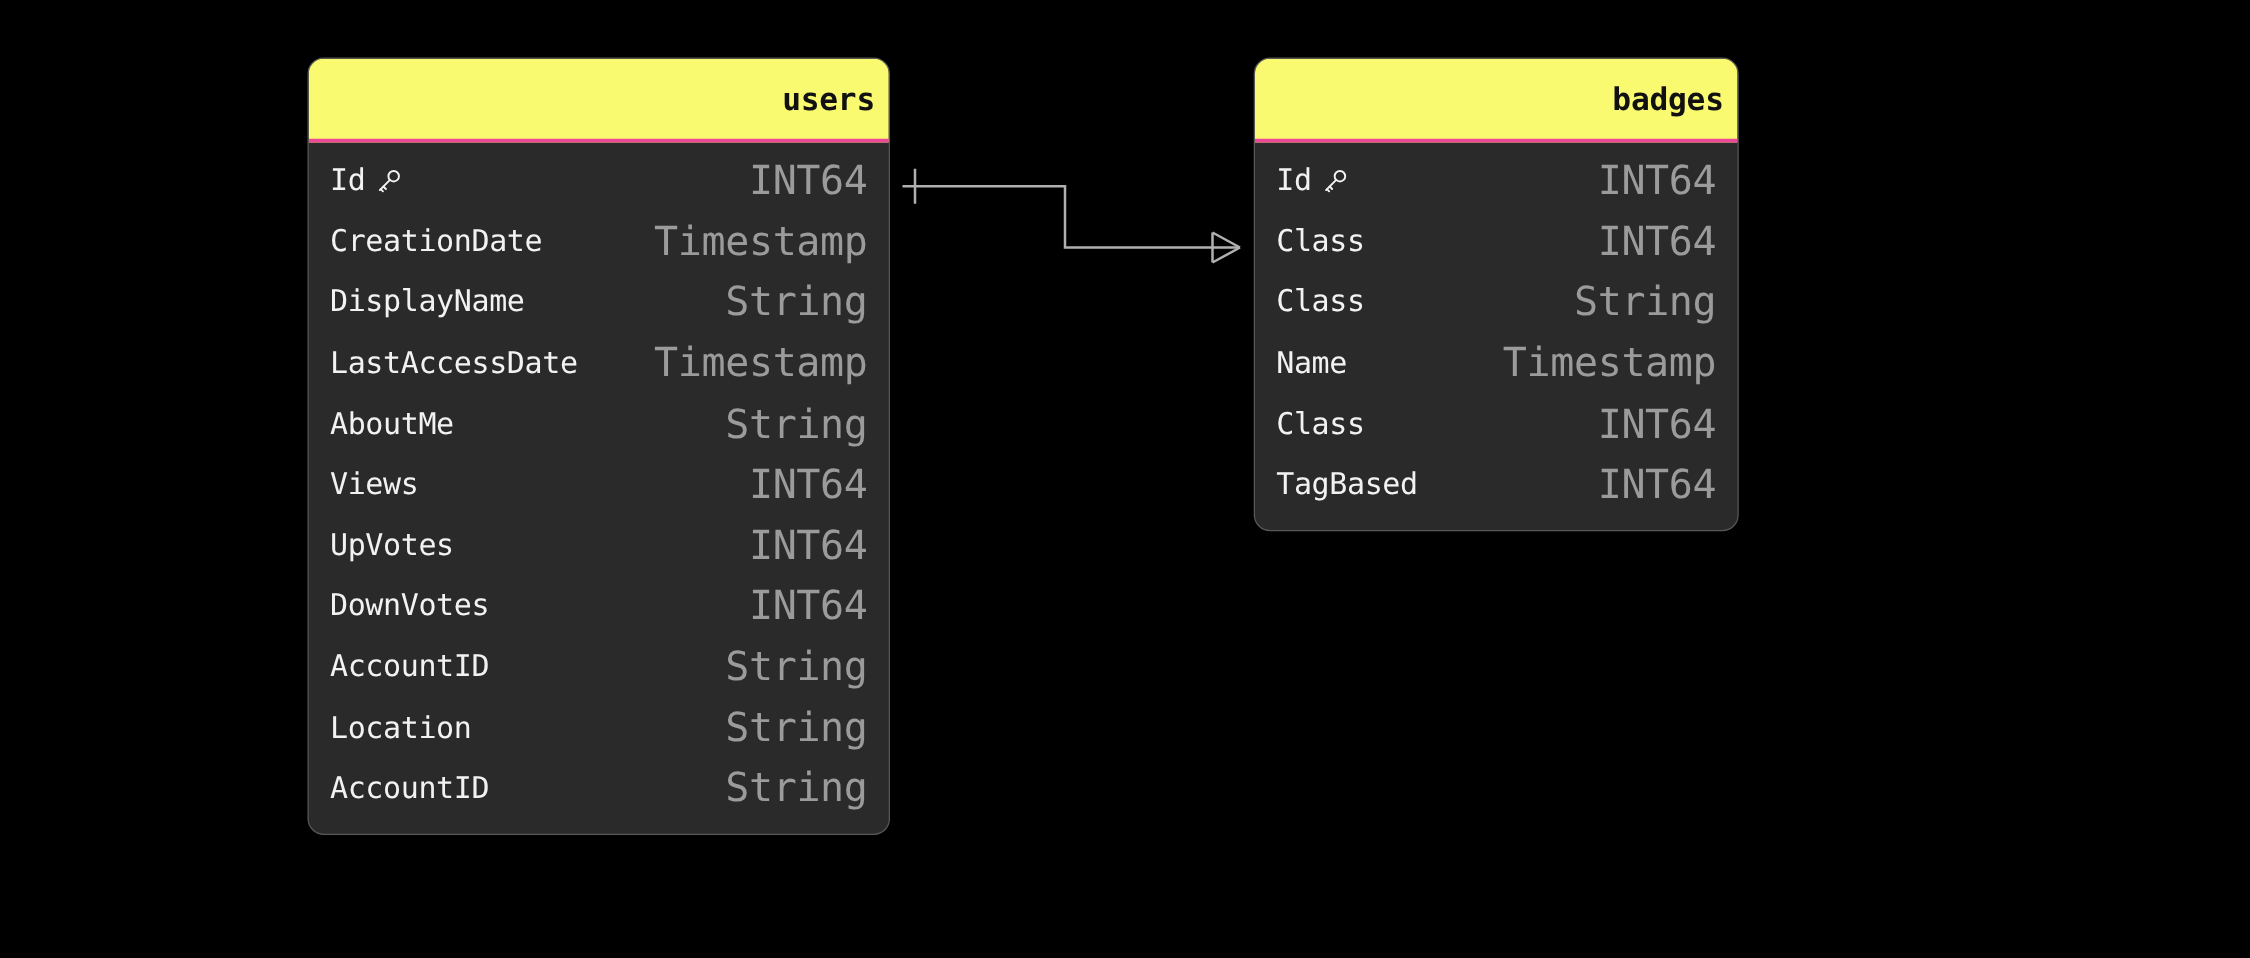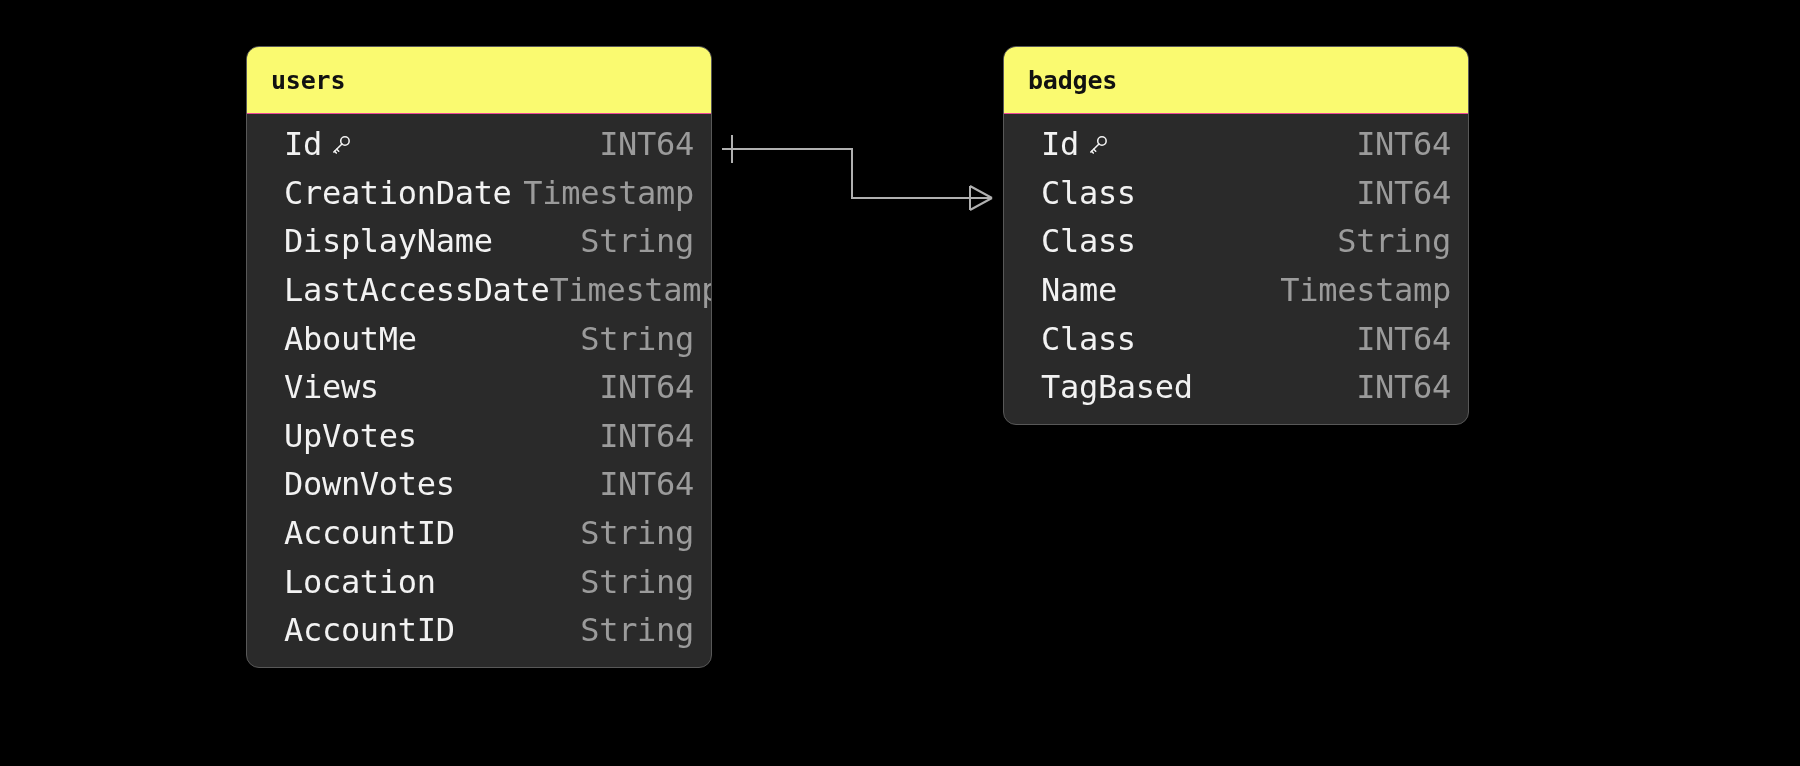--- a/index.html
+++ b/index.html
@@ -32,22 +32,23 @@
     overflow: hidden;
     z-index: 2;
   }
 
   .entity-header {
     box-sizing: border-box;
     height: 67px;
     background: #fafa70;
     display: flex;
     align-items: center;
-    padding: 0 24px;
-    border-bottom: 1px solid #ec4899;
+    padding: 0 11px;
+    border-bottom: 3px solid #ec4899;
+    justify-content: flex-end;
   }
 
   .entity-title {
     color: #111111;
     font-size: 25px;
     font-weight: bold;
     letter-spacing: -0.2px;
     line-height: 1;
     white-space: nowrap;
   }
@@ -67,24 +68,23 @@
 
   .field-name-wrap {
     display: flex;
     align-items: center;
     gap: 8px;
     white-space: nowrap;
   }
 
   .field-name {
     color: #f2f2f2;
-    font-size: 32px;
+    font-size: 24px;
     line-height: 1;
     letter-spacing: -0.3px;
-    margin-left: 20px;
   }
 
   .field-type {
     color: #9b9b9b;
     font-size: 32px;
     line-height: 1;
     letter-spacing: -0.3px;
     white-space: nowrap;
   }
 
@@ -196,21 +196,21 @@
             <span class="field-type">String</span>
           </div>
           <div class="field-row">
             <div class="field-name-wrap">
               <span class="field-name">AccountID</span>
             </div>
             <span class="field-type">String</span>
           </div>
         </div>
       </div>
-      <div class="entity" style="left: 1003px; top: 46px; width: 466px;">
+      <div class="entity" style="left: 1003px; top: 46px; width: 388px;">
         <div class="entity-header">
           <div class="entity-title">badges</div>
         </div>
         <div class="entity-body">
           <div class="field-row">
             <div class="field-name-wrap">
               <span class="field-name">Id</span>
               <span class="key-icon">
                 <svg width="22" height="22" viewBox="0 0 24 24" fill="none" stroke="#f2f2f2" stroke-width="1.7" stroke-linecap="round" stroke-linejoin="round">
                   <circle cx="16.3" cy="7.6" r="4.6"></circle>

